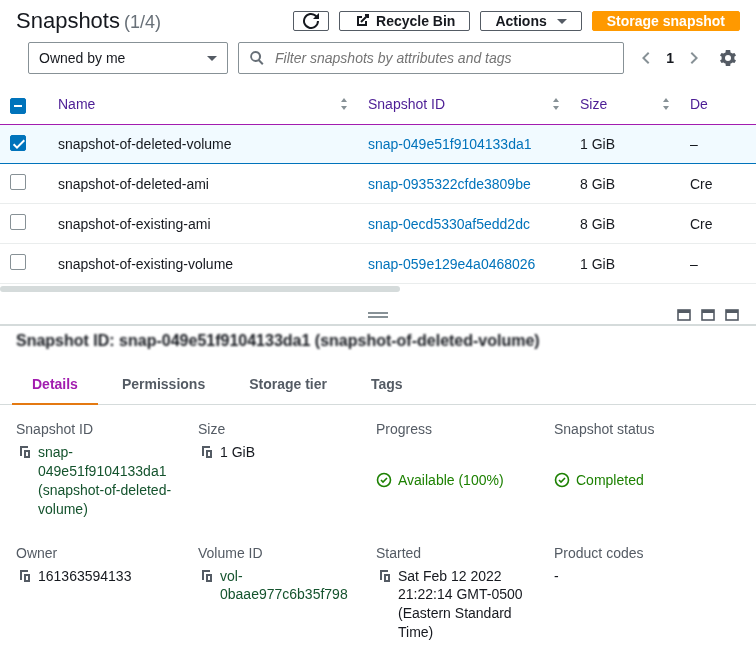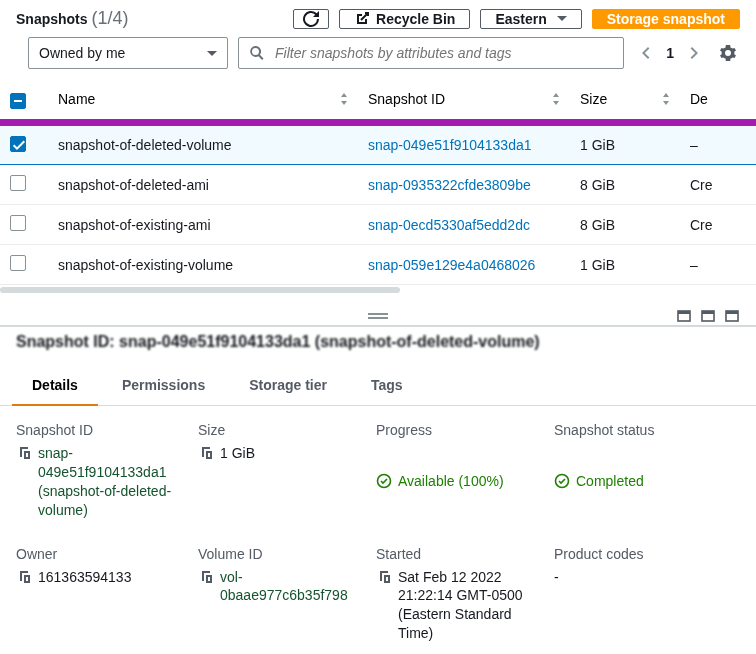--- a/index.html
+++ b/index.html
@@ -1,62 +1,62 @@
 <!DOCTYPE html>
 <html><head>
 <meta charset="utf-8">
 <style>
   * { box-sizing: border-box; }
   html, body { margin:0; padding:0; font-family: "Amazon Ember", "Helvetica Neue", Arial, sans-serif; font-size:14px; color:#16191f; background:#fff; }
   .page { width:756px; height:654px; overflow:hidden; position:relative; }
 
   .header-row { display:flex; align-items:center; padding:8px 16px 4px 16px; gap:10px; }
   .title-wrap { display:flex; align-items:baseline; gap:4px; flex:0 0 auto; }
-  .title { font-size:14px; font-weight:700; }
+  .title { font-size:22px; font-weight:400; }
   .count { font-size:18px; color:#687078; }
   .spacer { flex:1 1 auto; }
   .btn { display:inline-flex; align-items:center; gap:6px; height:20px; padding:0 14px; border:1px solid #545b64; border-radius:2px; background:#fff; font-weight:700; font-size:14px; color:#16191f; cursor:pointer; }
   .btn.icon-only { padding:0 9px; }
   .btn.primary { background:#ff9900; border-color:#ff9900; color:#fff; }
   .caret-down { width:0; height:0; border-left:5px solid transparent; border-right:5px solid transparent; border-top:5px solid #545b64; display:inline-block; margin-left:4px; }
 
   .filter-row { display:flex; align-items:center; padding:4px 16px 10px 28px; gap:10px; }
   .select-wrap { position:relative; flex:0 0 200px; }
   .select-box { display:flex; align-items:center; justify-content:space-between; height:32px; border:1px solid #879196; border-radius:2px; padding:0 10px; cursor:pointer; }
   .search-wrap { flex:1 1 auto; display:flex; align-items:center; height:32px; border:1px solid #879196; border-radius:2px; padding:0 10px; gap:8px; }
   .search-input { border:none; outline:none; flex:1 1 auto; font-size:14px; font-style:italic; color:#687078; }
   .pager { display:flex; align-items:center; gap:8px; }
   .pager-btn { width:24px; height:24px; display:flex; align-items:center; justify-content:center; color:#879196; cursor:pointer; }
   .pager-num { font-weight:700; }
   .gear { width:24px; height:24px; display:flex; align-items:center; justify-content:center; cursor:pointer; color:#545b64; }
 
   table.grid { border-collapse:collapse; width:100%; table-layout:fixed; }
   table.grid th, table.grid td { text-align:left; padding:10px 10px; font-size:14px; }
-  table.grid th { color:#000000; font-weight:500; border-bottom:7px solid #a21caf; }
+  table.grid th { color:#4c1d95; font-weight:500; border-bottom:1px solid #a21caf; }
   table.grid td { border-bottom:1px solid #eaeded; }
   .th-flex { display:flex; align-items:center; justify-content:space-between; }
   .sort-icon svg { display:block; }
   .chk { width:16px; height:16px; border:1px solid #879196; border-radius:2px; display:inline-flex; align-items:center; justify-content:center; background:#fff; cursor:pointer; }
   .chk.header { background:#0073bb; border-color:#0073bb; position:relative; }
   .chk.header::after { content:""; width:8px; height:2px; background:#fff; }
   .chk.checked { background:#0073bb; border-color:#0073bb; }
   .chk.checked svg { display:block; }
   .chk svg { display:none; }
   .link { color:#0073bb; cursor:pointer; }
   tr.selected { background:#f1faff; border-top:1px solid #0073bb; border-bottom:1px solid #0073bb; }
   tr.selected td { border-bottom:1px solid #0073bb; }
   .scroll-hint { height:6px; background:#d5dbdb; margin:2px 0 0 0; width:400px; border-radius:3px; }
 
   .split-handle { height:18px; display:flex; align-items:center; justify-content:flex-end; padding-right:16px; border-bottom:2px solid #d5dbdb; margin-top:16px; gap:8px; color:#545b64; position:relative; }
   .split-handle .grip { position:absolute; left:50%; top:4px; transform:translateX(-50%); width:20px; height:2px; background:#879196; box-shadow:0 4px 0 #879196; }
   .detail-title-row { padding:6px 16px; filter: blur(1.2px); color:#16191f; font-weight:700; font-size:16px; }
 
   .tabs { display:flex; border-bottom:1px solid #d5dbdb; padding:0 12px; gap:4px; margin-top:8px; }
   .tab { padding:12px 20px; font-weight:700; color:#545b64; cursor:pointer; position:relative; }
-  .tab.active { color:#000000; }
+  .tab.active { color:#a21caf; }
   .tab.active::after { content:""; position:absolute; left:0; right:0; bottom:-1px; height:2px; background:#e47911; }
 
   .detail-grid { display:grid; grid-template-columns: 182px 178px 178px 178px; gap:0; padding:16px 16px; }
   .cell { padding:0 8px 26px 0; }
   .dk { color:#545b64; font-size:14px; margin-bottom:6px; }
   .dv { font-size:14px; display:flex; gap:6px; align-items:flex-start; line-height:1.35; word-break:break-word; }
   .dv .link { color:#14532d; }
   .copy-icon { flex:0 0 auto; margin-top:1px; color:#545b64; }
   .status-ok { color:#1d8102; display:inline-flex; align-items:center; gap:6px;margin-top:28px; }
 
@@ -121,21 +121,21 @@
   </button>
   <button class="btn">
     <span class="ext-icon">
           <svg width="16" height="16">
             <use href="#i-external"></use>
           </svg>
         </span>
     <span>Recycle Bin</span>
   </button>
   <button class="btn">
-    <span>Eastern</span>
+    <span>Actions</span>
     <span class="caret-down"></span>
   </button>
   <button class="btn primary">
     <span>Storage snapshot</span>
   </button>
 </div>
 
 <div class="filter-row">
   <div class="select-wrap">
     <div class="select-box">

